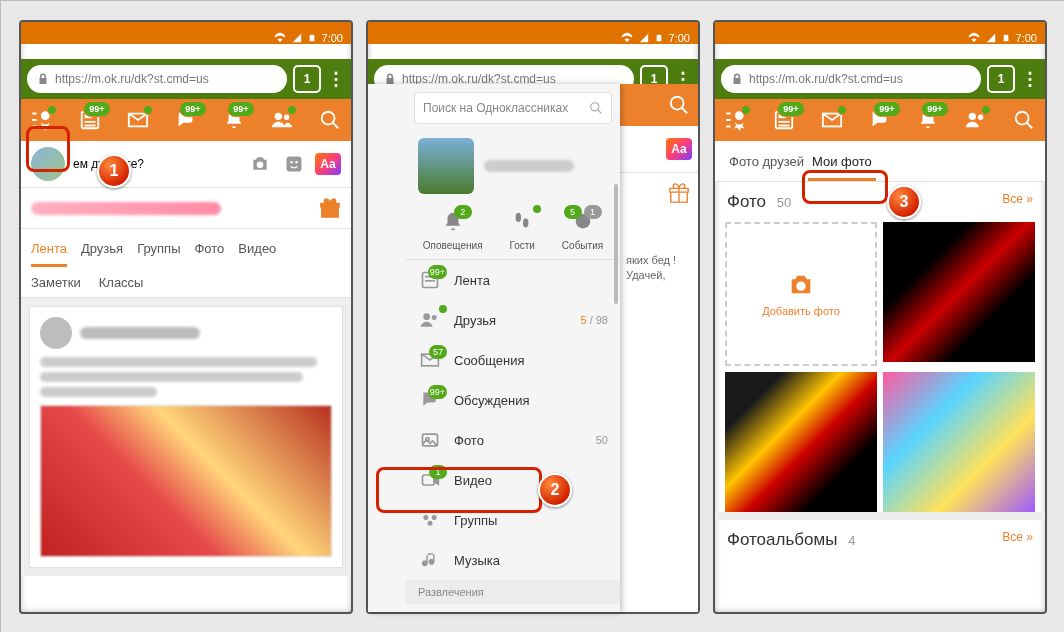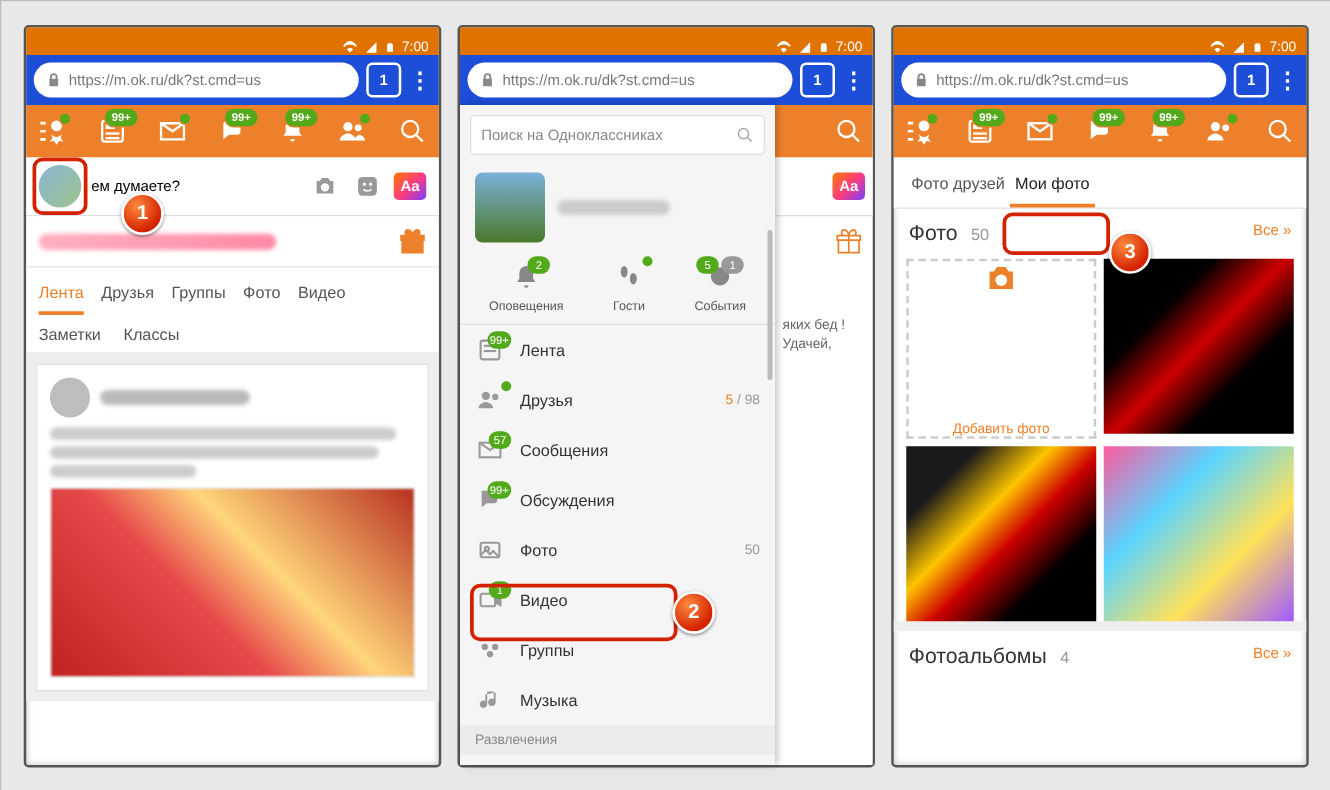--- a/index.html
+++ b/index.html
@@ -7,21 +7,21 @@
   .phone{position:absolute;width:330px;height:590px;background:#fff;border:2px solid #555;border-radius:4px;box-shadow:0 0 6px rgba(0,0,0,.25)inset;}
   .p1{left:18px;top:19px;}
   .p2{left:365px;top:19px;}
   .p3{left:712px;top:19px;}
 
   
   .status{height:22px;background:#e07300;color:#fff;font-size:11px;display:flex;align-items:flex-end;justify-content:flex-end;padding:0 8px;gap:6px;}
   .status svg{fill:#fff;}
 
   
-  .urlbar{height:40px;background:#1d4ed8;display:flex;align-items:center;padding:0 6px;gap:6px;}
+  .urlbar{height:40px;background:#4d7c0f;display:flex;align-items:center;padding:0 6px;gap:6px;margin-top:15px;}
   .urlfield{flex:1;height:28px;background:#fff;border-radius:14px;display:flex;align-items:center;padding:0 10px;font-size:12px;color:#777;gap:6px;}
   .tabcount{width:24px;height:24px;border:2px solid #fff;border-radius:5px;display:flex;align-items:center;justify-content:center;color:#fff;font-size:12px;font-weight:bold;}
   .dots{color:#fff;font-size:18px;font-weight:bold;}
 
   
   .oknav{height:42px;background:#ed812b;display:flex;align-items:center;justify-content:space-between;padding:0 6px;}
   .oknav .navitem{position:relative;width:30px;height:30px;display:flex;align-items:center;justify-content:center;}
   .badge{position:absolute;top:-4px;right:-6px;min-width:20px;height:14px;background:#52a91a;color:#fff;font-size:9px;font-weight:bold;border-radius:8px;display:flex;align-items:center;justify-content:center;padding:0 3px;border:1px solid #ed812b;}
   .edot{position:absolute;top:0;right:0;width:8px;height:8px;background:#52a91a;border-radius:50%;border:1px solid #ed812b;}
 
@@ -47,21 +47,21 @@
   .fauth .av{width:32px;height:32px;border-radius:50%;background:#bdbdbd;}
   .ftxt{margin:8px 0;}
   .ftxt div{height:10px;background:#ccc;border-radius:5px;margin:5px 0;filter:blur(1.5px);}
   .fimg{height:150px;background:linear-gradient(45deg,#c02121,#e64949 40%,#ffd67b 60%,#b83020);border:1px solid #ddd;filter:blur(1px);}
 
   
   .stepbadge{position:absolute;width:30px;height:30px;border-radius:50%;background:radial-gradient(circle at 35% 30%,#ff8a3d,#d42200 70%);border:2px solid #fff;box-shadow:0 1px 3px rgba(0,0,0,.5);color:#fff;font-size:16px;font-weight:bold;display:flex;align-items:center;justify-content:center;z-index:20;}
   .ring{position:absolute;border:3px solid #d42200;border-radius:8px;z-index:15;}
 
   
-  .drawer{position:absolute;top:62px;left:0;right:78px;bottom:0;background:#f5f5f5;box-shadow:2px 0 6px rgba(0,0,0,.25);z-index:10;display:flex;flex-direction:column;}
+  .drawer{position:absolute;top:62px;left:0;right:78px;bottom:0;background:#f5f5f5;box-shadow:2px 0 6px rgba(0,0,0,.25);z-index:10;display:flex;flex-direction:column;padding-left:38px;}
   .dsearch{padding:8px;}
   .dsearch .inp{height:30px;background:#fff;border:1px solid #ddd;border-radius:4px;display:flex;align-items:center;padding:0 8px;font-size:12px;color:#888;justify-content:space-between;}
   .dprofile{display:flex;align-items:center;gap:10px;padding:6px 12px;}
   .dprofile .pav{width:56px;height:56px;border-radius:6px;background:linear-gradient(#7bb0d8,#4a7a2c);}
   .dprofile .pnm{height:12px;width:90px;background:#ccc;border-radius:6px;filter:blur(1.5px);}
   .dtop{display:flex;justify-content:space-around;padding:8px 4px;border-bottom:1px solid #e0e0e0;}
   .dtop .it{text-align:center;font-size:10px;color:#555;position:relative;}
   .dtop .it .ic{width:28px;height:28px;margin:0 auto 4px;display:flex;align-items:center;justify-content:center;position:relative;}
   .mnb{position:absolute;top:-3px;right:-5px;min-width:14px;height:14px;background:#52a91a;color:#fff;font-size:9px;border-radius:8px;display:flex;align-items:center;justify-content:center;padding:0 2px;}
   .mnb.gray{background:#999;}
@@ -75,21 +75,21 @@
 
   
   .p3tabs{height:40px;background:#fff;border-bottom:1px solid #e0e0e0;display:flex;align-items:center;padding:0 10px;font-size:13px;color:#555;}
   .p3tab{position:relative;padding:0 4px;}
   .p3tab.active{color:#222;}
   .p3tab.active::after{content:"";position:absolute;left:0;right:0;bottom:-12px;height:3px;background:#ed812b;}
   .psec{padding:10px 12px;display:flex;justify-content:space-between;font-size:17px;color:#333;}
   .psec .n{font-size:13px;color:#999;margin-left:6px;}
   .psec .all{font-size:12px;color:#ed812b;}
   .pgrid{display:grid;grid-template-columns:1fr 1fr;gap:6px;padding:0 10px;}
-  .addtile{border:2px dashed #ccc;display:flex;flex-direction:column;align-items:center;justify-content:space-between;color:#ed812b;font-size:11px;height:140px;gap:6px;}
+  .addtile{border:2px dashed #ccc;display:flex;flex-direction:column;align-items:center;justify-content:center;color:#ed812b;font-size:11px;height:140px;gap:6px;}
   .tile{height:140px;background:#333;}
   .t2{background:linear-gradient(135deg,#000 30%,#c00 50%,#000 70%);}
   .t3{background:linear-gradient(135deg,#1a1a1a 20%,#ffc400 40%,#c00 55%,#000 75%);}
   .t4{background:linear-gradient(135deg,#ff5aa0,#5ad4ff,#ffe25a,#a05aff);}
 
   .rightpeek{position:absolute;top:62px;right:0;width:78px;bottom:0;background:#fff;}
   .rightpeek .composer{height:46px;}
   .peektxt{padding:40px 6px;font-size:11px;color:#666;line-height:1.4;}
 </style>
 </head>

